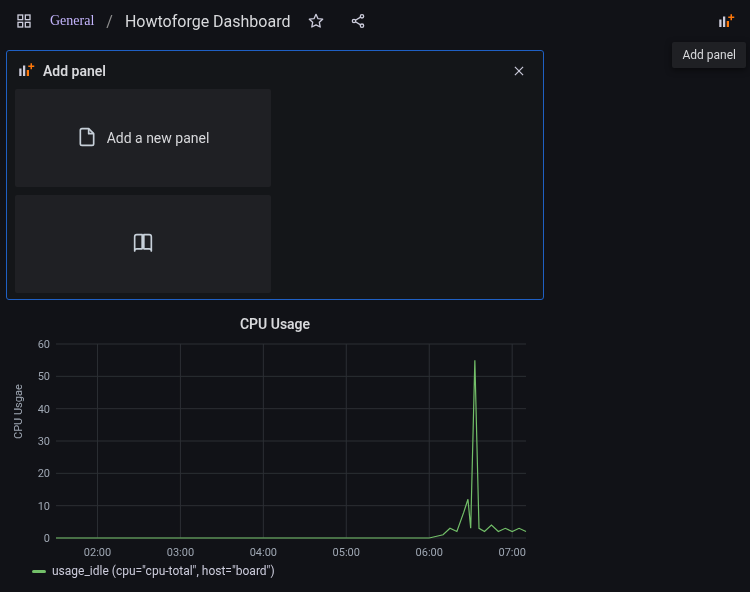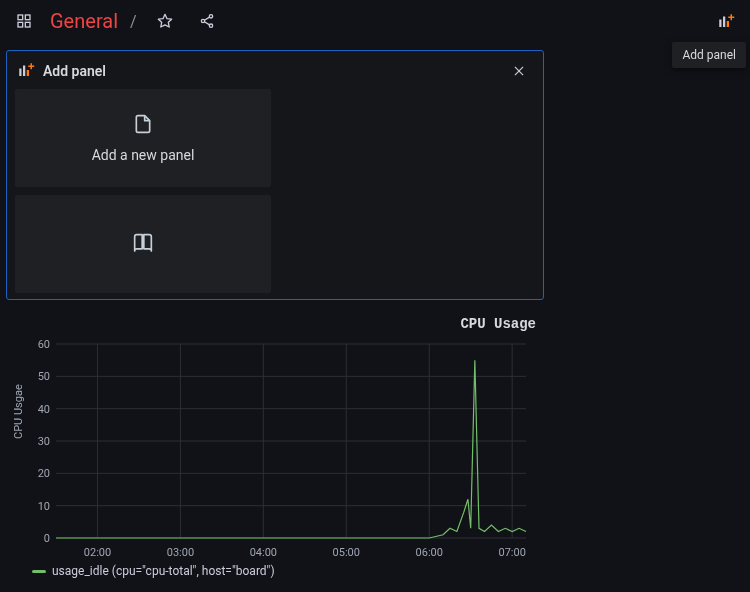--- a/index.html
+++ b/index.html
@@ -16,21 +16,21 @@
   
   .toolbar {
     display: flex;
     align-items: center;
     height: 42px;
     padding: 0 8px;
     gap: 8px;
   }
   .toolbar-left { display: flex; align-items: center; gap: 10px; }
   .toolbar-right { margin-left: auto; display: flex; align-items: center; gap: 8px; }
-  .bc-link { color: #ef4444; font-size: 20px; }
+  .bc-link { color: #c4b5fd; font-size: 14px; font-family: Liberation Serif, serif; }
   .bc-sep { color: #8e8e8e; font-size: 16px; padding: 0 2px; }
   .bc-current { color: #d8d9dc; font-size: 16px; }
   .ico-btn {
     width: 32px; height: 32px;
     display: inline-flex; align-items:center; justify-content:center;
     color: #ccccdc;
     border-radius: 2px;
     cursor: pointer;
   }
   .ico-orange svg .bar3 { fill: #ff780a; }
@@ -75,46 +75,45 @@
     display: grid;
     grid-template-columns: 1fr 1fr;
     gap: 8px;
     margin-top: 2px;
   }
   .drawer-card {
     background: #1f2024;
     border-radius: 2px;
     height: 98px;
     display: flex;
-    flex-direction: column;
+    flex-direction: row;
     align-items: center;
     justify-content: center;
     gap: 10px;
     cursor: pointer;
   }
   .drawer-card.wide { grid-column: 1 / span 1; }
   .drawer-card .card-label { font-size: 14px; color: #d8d9dc; }
   .drawer-card svg { color: #c7d0d9; }
 
   
   .panel {
     position: absolute;
     left: 6px; top: 306px;
     width: 538px; height: 282px;
     background: transparent;
     border-radius: 2px;
     padding: 6px 8px 4px 8px;
   }
   .panel-title {
-    text-align: right;
+    text-align: center;
     font-weight: 600;
     font-size: 14px;
     color: #d8d9dc;
     padding: 4px 0 6px 0;
-    font-family: Liberation Mono, monospace;
   }
   .chart-wrap {
     position: relative;
     width: 100%;
     height: 222px;
   }
   .chart-wrap svg { display: block; }
   .legend {
     display: flex; align-items: center; gap: 6px;
     padding: 4px 0 0 18px;
@@ -143,20 +142,21 @@
     <span class="ico-btn" title="Dashboards">
       <svg width="16" height="16" viewBox="0 0 24 24" fill="none" stroke="#ccccdc" stroke-width="2">
         <rect x="3" y="3" width="7" height="7"></rect>
           <rect x="14" y="3" width="7" height="7"></rect>
         <rect x="3" y="14" width="7" height="7"></rect>
           <rect x="14" y="14" width="7" height="7"></rect>
       </svg>
     </span>
     <span class="bc-link">General</span>
     <span class="bc-sep">/</span>
+    <span class="bc-current">Howtoforge Dashboard</span>
     <span class="ico-btn">
       <svg width="16" height="16" viewBox="0 0 24 24" fill="none" stroke="#ccccdc" stroke-width="2" stroke-linejoin="round">
         <polygon points="12 2 15 8.5 22 9.3 17 14 18.3 21 12 17.8 5.7 21 7 14 2 9.3 9 8.5 12 2"></polygon>
       </svg>
     </span>
     <span class="ico-btn">
       <svg width="16" height="16" viewBox="0 0 24 24" fill="none" stroke="#ccccdc" stroke-width="2">
         <circle cx="18" cy="5" r="2.5"></circle>
           <circle cx="6" cy="12" r="2.5"></circle>
           <circle cx="18" cy="19" r="2.5"></circle>

